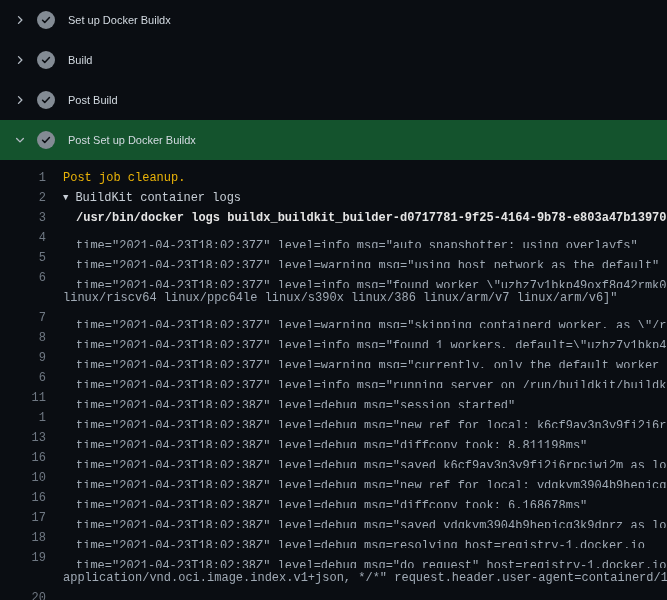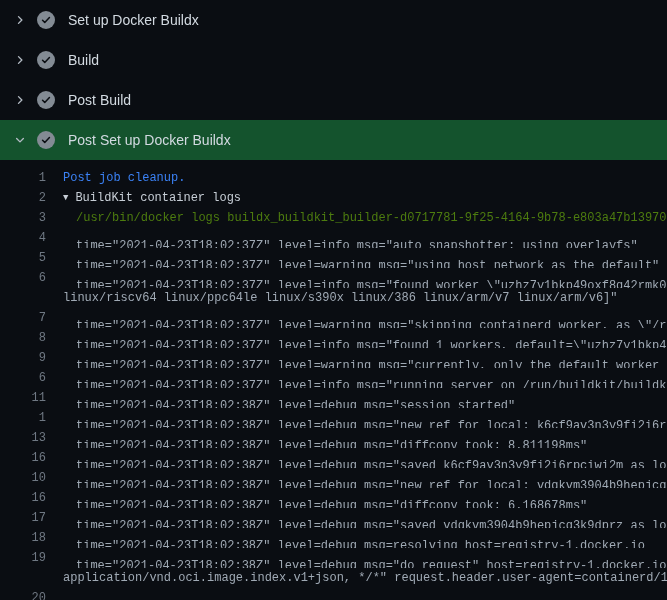--- a/index.html
+++ b/index.html
@@ -45,21 +45,21 @@
     color: #0a0d12;
     display: inline-flex;
     align-items: center;
     justify-content: center;
     margin-left: 9px;
     flex: none;
   }
   .check svg { display: block; }
   .stitle {
     margin-left: 13px;
-    font-size: 14px;
+    font-size: 11px;
     color: #d3dae1;
     white-space: nowrap;
   }
   
   .log {
     padding-top: 8px;
     font-family: "Liberation Mono", "DejaVu Sans Mono", monospace;
     font-size: 12px;
     line-height: 20px;
   }
@@ -75,23 +75,23 @@
     color: #6f7883;
     cursor: pointer;
     user-select: none;
   }
   .ltext {
     margin-left: 17px;
     flex: 1 1 auto;
     overflow: hidden;
     color: #a0aab5;
   }
-  .ltext.plain { color: #3b82f6; }
+  .ltext.plain { color: #eab308; }
   .ltext.group { color: #c7ced6; }
-  .ltext.command { color: #4d7c0f; }
+  .ltext.command { color: #e5e5e5; font-weight: bold; }
   .ltext.indent { padding-left: 13px; }
   .gtri {
     display: inline-block;
     font-size: 9px;
     margin-right: 7px;
     color: #c7ced6;
     vertical-align: 1px;
   }
 </style>
 </head>

